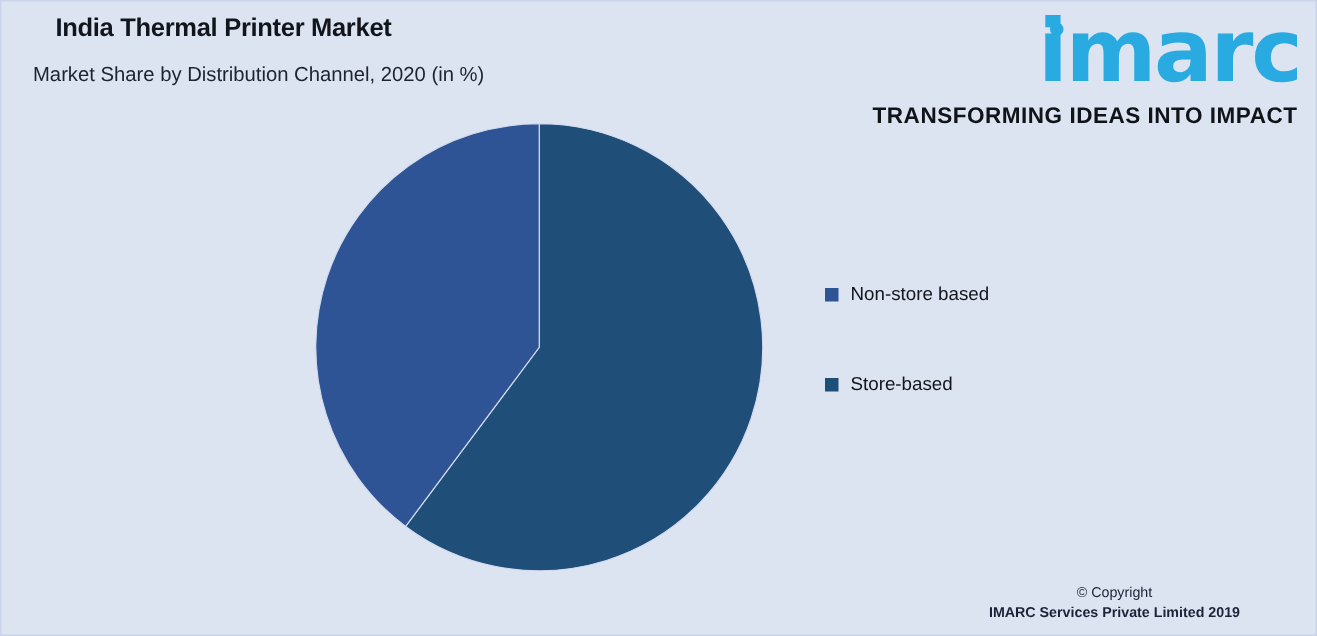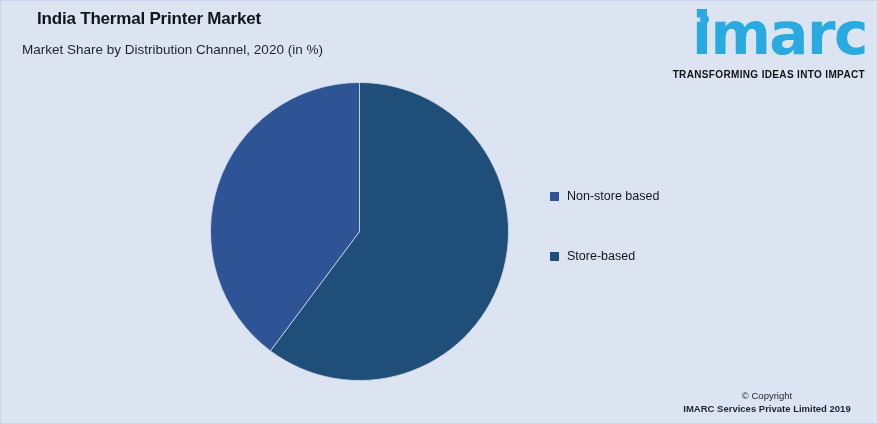--- a/index.html
+++ b/index.html
@@ -70,21 +70,21 @@
     top: 8px;
     width: 9px;
     height: 9px;
     border-radius: 50%;
     background: #29abe2;
   }
   #logo-tagline {
     position: absolute;
     right: 4px;
     top: 62px;
-    font-size: 10px;
+    font-size: 15px;
     font-weight: bold;
     color: #101418;
     letter-spacing: 0.35px;
     white-space: nowrap;
   }
 
   
   #pie-wrap {
     position: absolute;
     left: 209px;
@@ -114,21 +114,21 @@
   }
   .legend-label {
     font-size: 12.5px;
     color: #12151c;
     white-space: nowrap;
   }
 
   
   #footer {
     position: absolute;
-    right: 0;
+    right: 24px;
     bottom: 8px;
     text-align: center;
     width: 220px;
     font-size: 9.5px;
     line-height: 13px;
     color: #1b2436;
   }
   #footer .line2 { font-weight: bold; }
 </style>
 </head>

